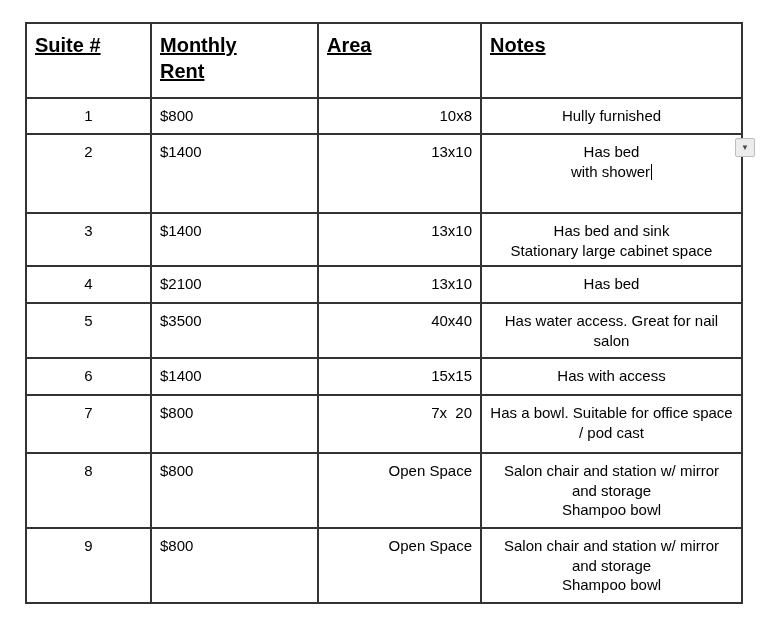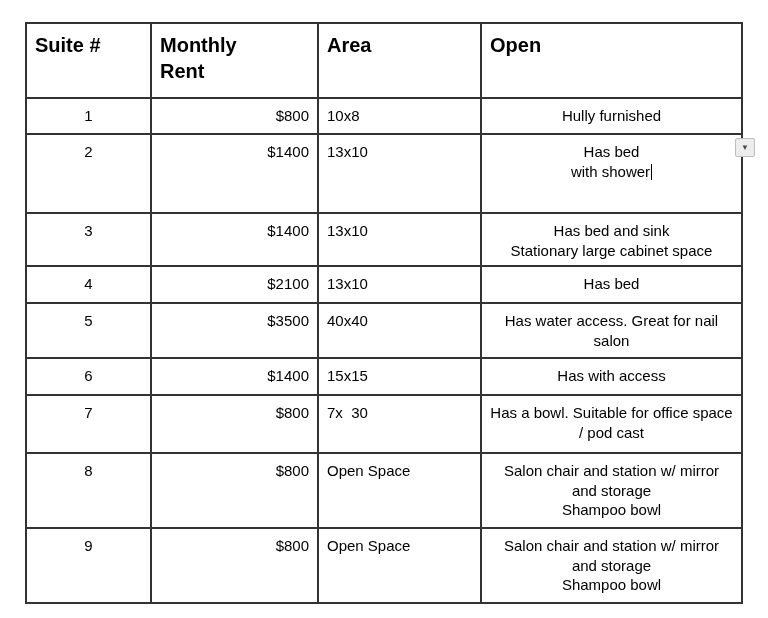--- a/index.html
+++ b/index.html
@@ -25,29 +25,30 @@
     color: #000000;
     background: #ffffff;
   }
   table.suites th {
     font-size: 20px;
     font-weight: bold;
     text-align: left;
     line-height: 1.3;
     white-space: pre-line;
     padding-top: 8px;
+    text-decoration: underline;
   }
   table.suites td {
     font-size: 15px;
     line-height: 1.3;
     padding-top: 7px;
   }
   td.suite-cell { text-align: center; }
-  td.rent-cell  { text-align: right; padding-right: 7px; }
-  td.area-cell  { text-align: left; white-space: pre; }
+  td.rent-cell  { padding-right: 7px; }
+  td.area-cell  { text-align: right; white-space: pre; }
   td.notes-cell { text-align: center; white-space: pre-wrap; }
 
   .text-cursor {
     display: inline-block;
     width: 1px;
     height: 16px;
     background: #000000;
     vertical-align: -3px;
     margin-left: 1px;
   }
@@ -78,21 +79,21 @@
       <col style="width:167px">
       <col style="width:163px">
       <col style="width:261px">
     </colgroup>
     <thead>
       <tr style="height:75px;">
         <th>Suite #</th>
         <th>Monthly
 Rent</th>
         <th>Area</th>
-        <th>Open</th>
+        <th>Notes</th>
       </tr>
     </thead>
     <tbody id="tbody">
         <tr style="height: 36px;">
           <td class="suite-cell"><span>1</span></td>
           <td class="rent-cell"><span>$800</span></td>
           <td class="area-cell"><span>10x8</span></td>
           <td class="notes-cell"><span>Hully furnished</span></td>
         </tr>
         <tr style="height: 79px;">
@@ -123,21 +124,21 @@
         </tr>
         <tr style="height: 37px;">
           <td class="suite-cell"><span>6</span></td>
           <td class="rent-cell"><span>$1400</span></td>
           <td class="area-cell"><span>15x15</span></td>
           <td class="notes-cell"><span>Has with access</span></td>
         </tr>
         <tr style="height: 58px;">
           <td class="suite-cell"><span>7</span></td>
           <td class="rent-cell"><span>$800</span></td>
-          <td class="area-cell"><span>7x  30</span></td>
+          <td class="area-cell"><span>7x  20</span></td>
           <td class="notes-cell"><span>Has a bowl. Suitable for office space / pod cast</span></td>
         </tr>
         <tr style="height: 75px;">
           <td class="suite-cell"><span>8</span></td>
           <td class="rent-cell"><span>$800</span></td>
           <td class="area-cell"><span>Open Space</span></td>
           <td class="notes-cell"><span>Salon chair and station w/ mirror and storage
 Shampoo bowl</span></td>
         </tr>
         <tr style="height: 75px;">

